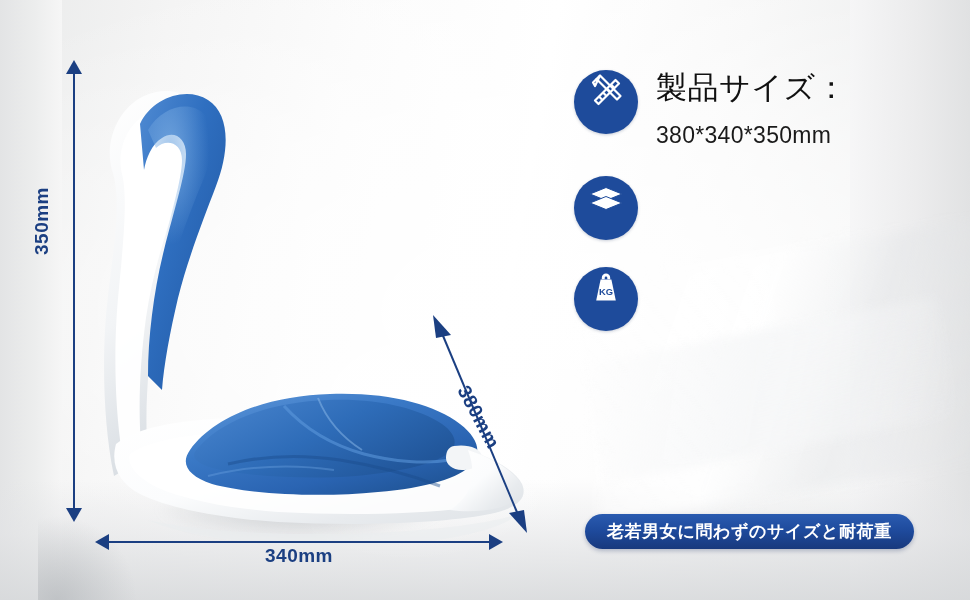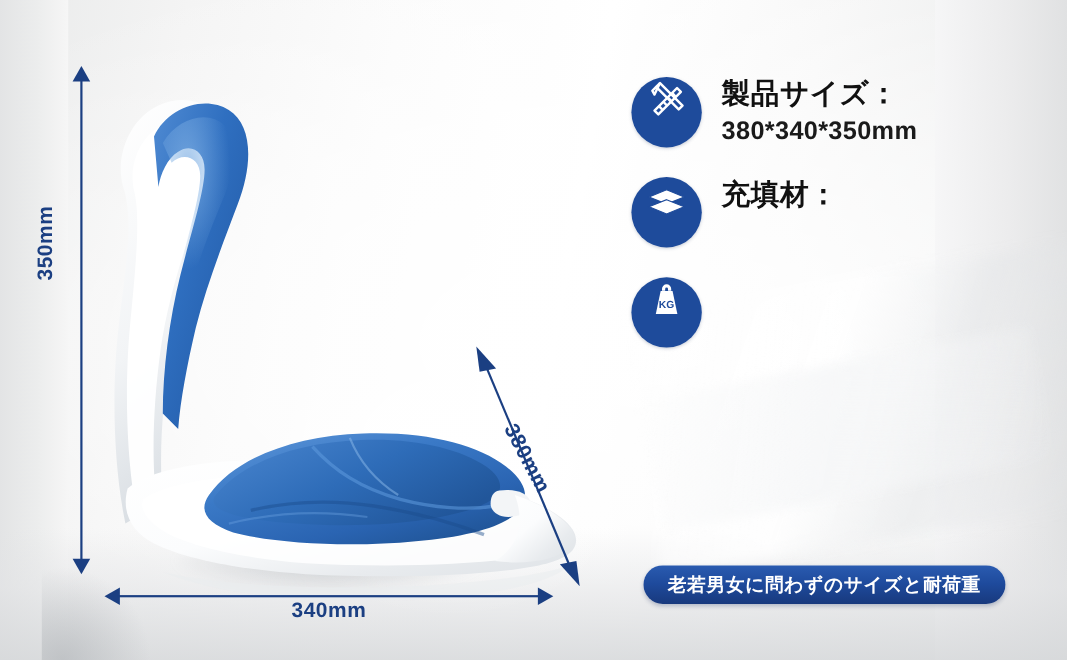--- a/index.html
+++ b/index.html
@@ -55,23 +55,23 @@
   .lbl-380{left:472px;top:382px;transform:rotate(62deg);transform-origin:left top;}
 
   
   .specs{position:absolute;left:574px;top:70px;width:390px;}
   .spec-row{display:flex;align-items:flex-start;margin-bottom:27px;}
   .spec-icon{width:64px;height:64px;border-radius:50%;background:#1e4b9b;
     flex:0 0 64px;display:flex;justify-content:center;
     box-shadow:0 1px 3px rgba(40,60,100,.25);}
   .spec-icon svg{display:block;}
   .spec-text{margin-left:18px;padding-top:1px;}
-  .spec-title{font-size:26px;font-weight:700;color:#111;line-height:1.12;letter-spacing:.5px;
+  .spec-title{font-size:31px;font-weight:400;color:#111;line-height:1.12;letter-spacing:.5px;
     text-shadow:0 1px 0 rgba(255,255,255,.7);}
-  .spec-value{font-size:23px;font-weight:700;color:#1a1a1a;line-height:1.25;margin-top:4px;letter-spacing:.3px;}
+  .spec-value{font-size:23px;font-weight:400;color:#1a1a1a;line-height:1.25;margin-top:15px;letter-spacing:.3px;}
 
   
   .pill{position:absolute;left:585px;top:514px;height:35px;padding:0 22px;
     display:flex;align-items:center;justify-content:center;
     border-radius:20px;
     background:linear-gradient(180deg,#2a5bb0 0%,#1e4a9c 48%,#18397d 100%);
     box-shadow:0 2px 4px rgba(30,50,100,.28);}
   .pill-text{color:#fff;font-size:17px;font-weight:700;letter-spacing:.6px;white-space:nowrap;}
 </style>
 </head>
@@ -227,21 +227,20 @@
     <div class="spec-row">
       <div class="spec-icon">
         <svg width="40" height="40" viewBox="0 0 40 40">
           <g fill="#ffffff" stroke="#1e4b9b" stroke-width="1">
             <path d="M20 11.5 L36 18 L20 24.5 L4 18 Z"></path>
             <path d="M20 20.5 L36 27 L20 33.5 L4 27 Z"></path>
           </g>
         </svg>
       </div>
       <div class="spec-text">
-        <div class="spec-title">充填材：</div>
       </div>
     </div>
 
     <div class="spec-row">
       <div class="spec-icon">
         <svg width="40" height="40" viewBox="0 0 40 40">
           <path d="M20 6.5 a4.2 4.2 0 0 0 -4.2 4.2 v1.6 h2.9 v-1.6 a1.3 1.3 0 0 1 2.6 0 v1.6 h2.9 v-1.6 A4.2 4.2 0 0 0 20 6.5 z" fill="#ffffff"></path>
           <path d="M14.6 12.6 h10.8 l4.4 20.9 h-19.6 z" fill="#ffffff"></path>
           <text x="20" y="27.6" text-anchor="middle" font-family="Liberation Sans, sans-serif" font-size="9.4" font-weight="700" fill="#1e4b9b">KG</text>
         </svg>

